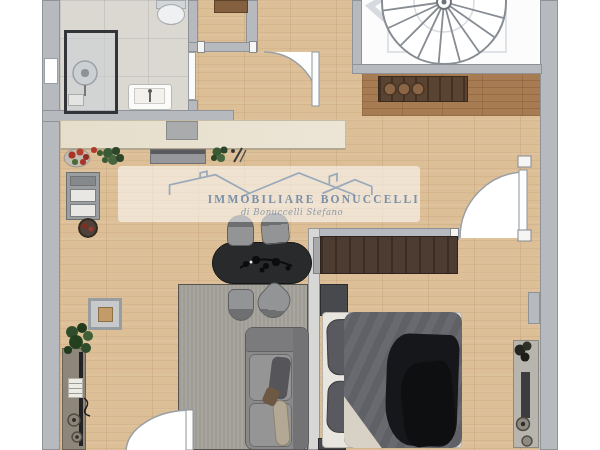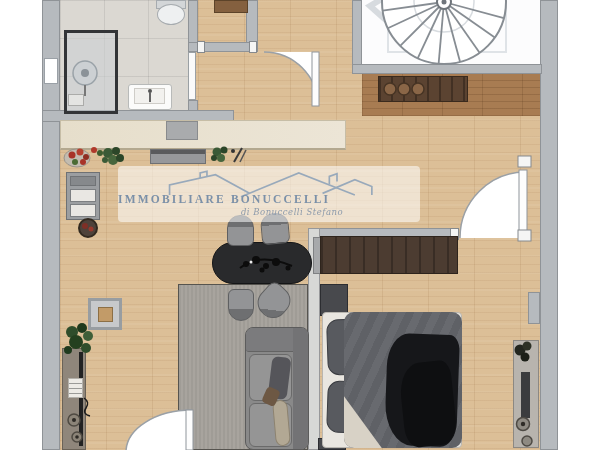--- a/index.html
+++ b/index.html
@@ -139,21 +139,21 @@
   .console-right{left:513px;top:340px;width:26px;height:108px;background:#b8b4ae;border:1px solid #8c8882;}
   .tv-strip{left:521px;top:372px;width:9px;height:46px;background:#3b3c3e;}
 
   
   #overlay{left:0;top:0;width:600px;height:450px;z-index:40;pointer-events:none;}
 
   
   .watermark{left:118px;top:166px;width:302px;height:56px;background:rgba(255,255,255,.55);
     border-radius:4px;z-index:50;}
   .wm-logo{left:0;top:1px;width:302px;height:34px;}
-  .wm-name{left:0;top:27px;width:302px;text-align:left;
+  .wm-name{left:0;top:27px;width:302px;text-align:right;
     font-family:"Liberation Serif",serif;font-size:11.5px;font-weight:600;
     letter-spacing:2.2px;color:#7b90a8;}
   .wm-sub{left:0;top:41px;width:302px;text-align:center;font-style:italic;
     font-family:"DejaVu Serif",serif;font-size:8.5px;color:#8c9aab;letter-spacing:.5px;padding-left:46px;}
 </style>
 </head>
 <body>
 
 <div id="plan">
 

